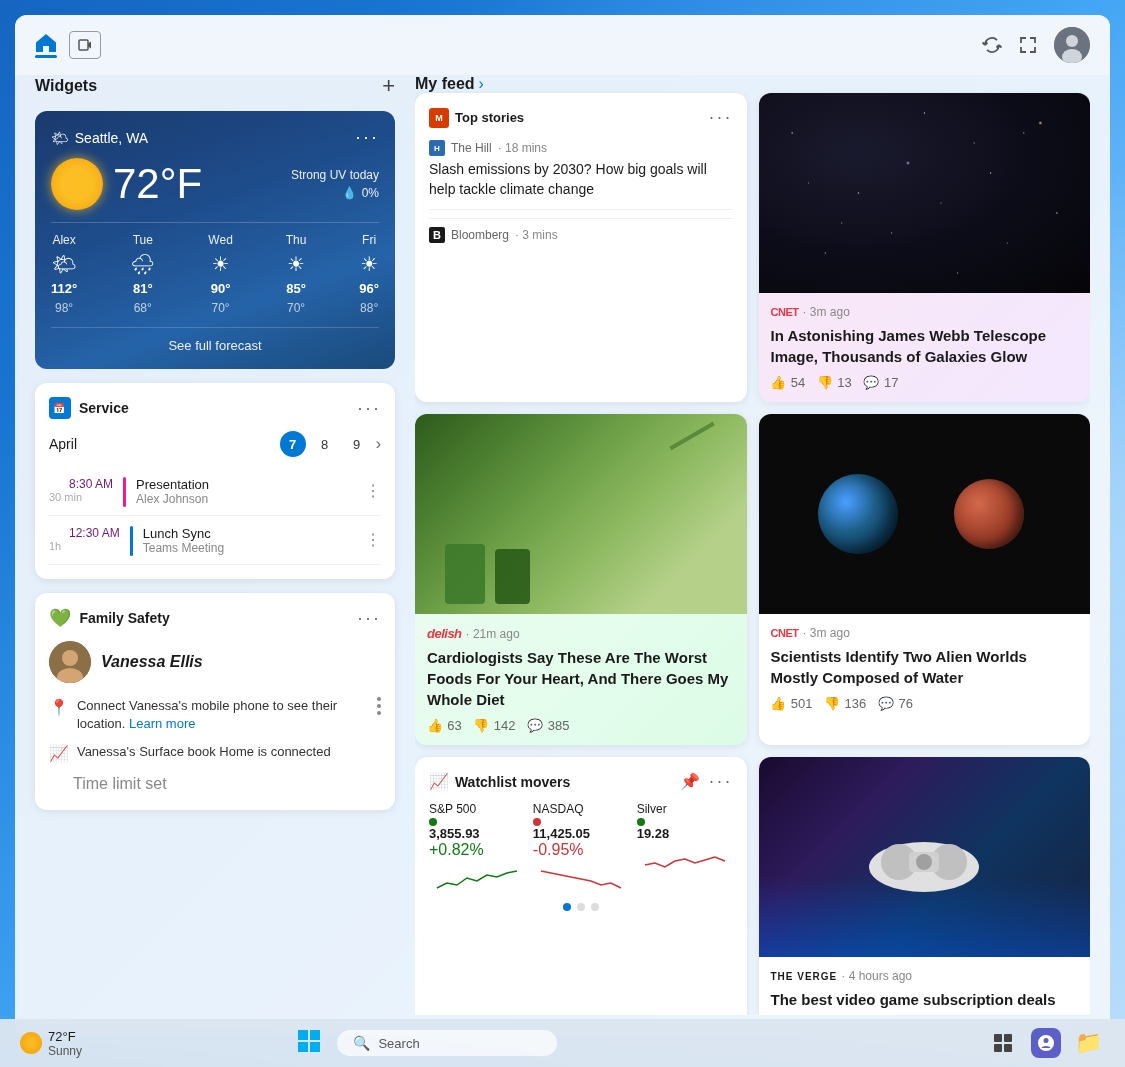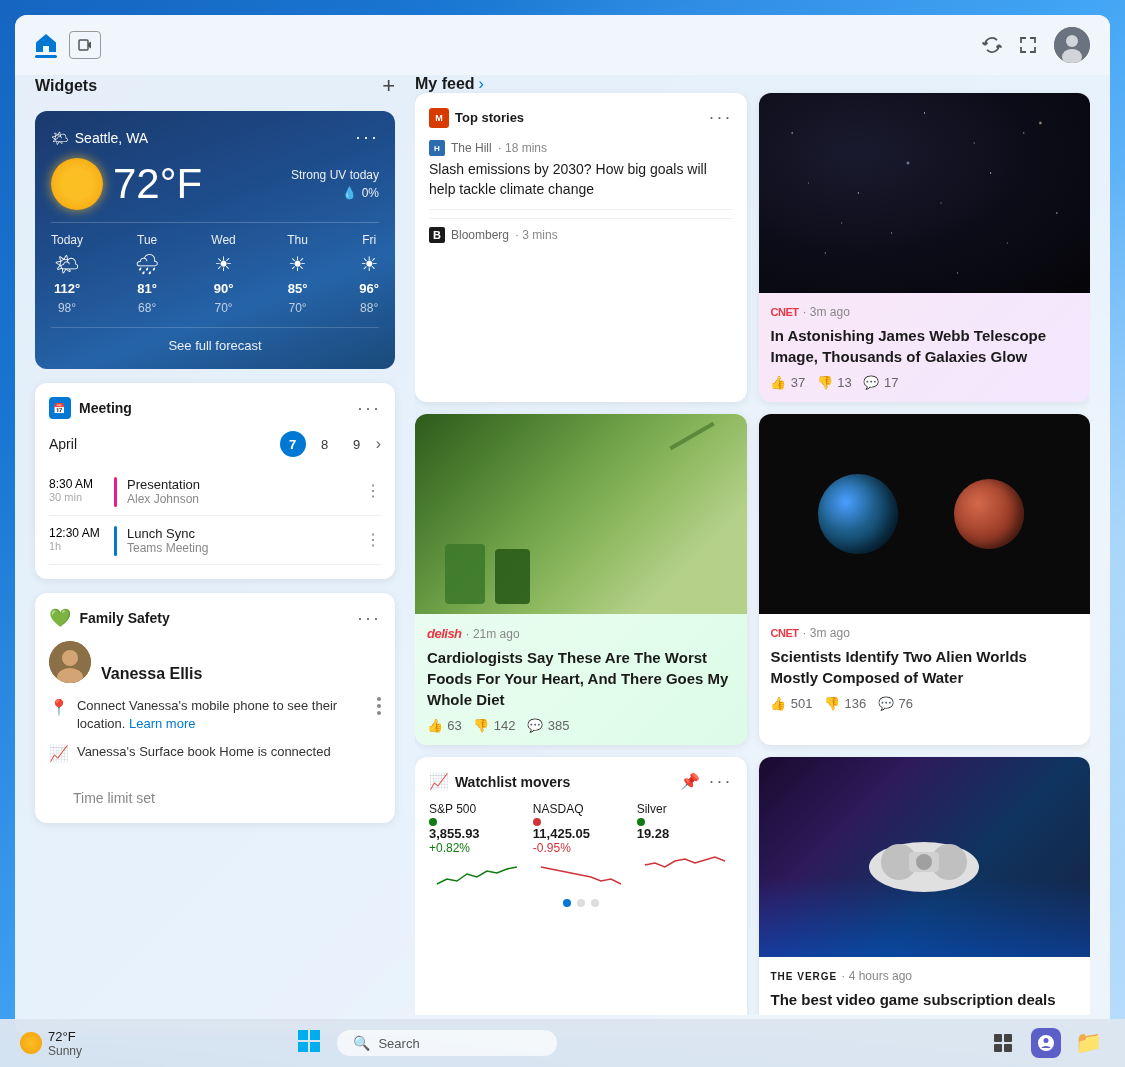--- a/index.html
+++ b/index.html
@@ -294,21 +294,21 @@
       display: flex;
       align-items: flex-start;
       gap: 10px;
       padding: 8px 0;
       border-bottom: 1px solid #f0f0f0;
       position: relative;
     }
     .event-time-col {
       min-width: 55px;
     }
-    .event-time { font-size: 12px; color: #000000; }
+    .event-time { font-size: 12px; color: #701a75; margin-left: 20px; }
     .event-duration { font-size: 11px; color: #aaa; }
     .event-bar {
       width: 3px;
       align-self: stretch;
       border-radius: 2px;
       min-height: 30px;
     }
     .event-bar.pink { background: #e91e8c; }
     .event-bar.blue { background: #0078d4; }
     .event-details { flex: 1; }
@@ -334,23 +334,24 @@
       align-items: center;
       gap: 8px;
     }
     .family-icon {
       font-size: 18px;
     }
     .family-title { font-size: 14px; font-weight: 600; color: #1a1a1a; }
     .family-dots { font-size: 18px; cursor: pointer; color: #666; letter-spacing: 2px; }
     .family-person {
       display: flex;
-      align-items: flex-end;
+      align-items: center;
       gap: 10px;
       margin-bottom: 14px;
+      font-style: italic;
     }
     .family-avatar {
       width: 42px;
       height: 42px;
       border-radius: 50%;
       background: #8b6f47;
       overflow: hidden;
       display: flex;
       align-items: center;
       justify-content: center;
@@ -621,21 +622,21 @@
     .stock-indicator {
       display: flex;
       align-items: center;
       gap: 4px;
       margin-top: 2px;
     }
     .stock-dot { width: 8px; height: 8px; border-radius: 50%; }
     .stock-dot.green { background: #107c10; }
     .stock-dot.red { background: #d13438; }
     .stock-value { font-size: 13px; font-weight: 600; color: #1a1a1a; }
-    .stock-change { font-size: 12px; }
+    .stock-change { font-size: 16px; }
     .stock-change.positive { color: #107c10; }
     .stock-change.negative { color: #d13438; }
 
     .stock-sparkline {
       height: 30px;
       margin-top: 4px;
     }
     .stock-sparkline svg { width: 100%; height: 100%; }
 
     .watchlist-dots-nav {
@@ -806,21 +807,21 @@
           <div class="weather-right-info">
             <div class="weather-uv">Strong UV today</div>
             <div class="weather-precip">
               <span>💧</span>
               <span>0%</span>
             </div>
           </div>
         </div>
         <div class="weather-forecast">
           <div class="forecast-day">
-            <span class="forecast-day-label">Today</span>
+            <span class="forecast-day-label">Alex</span>
             <span class="forecast-icon">🌤</span>
             <span class="forecast-high">112°</span>
             <span class="forecast-low">98°</span>
           </div>
           <div class="forecast-day">
             <span class="forecast-day-label">Tue</span>
             <span class="forecast-icon">🌧</span>
             <span class="forecast-high">81°</span>
             <span class="forecast-low">68°</span>
           </div>
@@ -843,21 +844,21 @@
             <span class="forecast-low">88°</span>
           </div>
         </div>
         <div class="see-forecast">See full forecast</div>
       </div>
 
       <div class="calendar-widget">
         <div class="cal-header">
           <div class="cal-title-row">
             <div class="cal-icon">📅</div>
-            <span class="cal-title">Meeting</span>
+            <span class="cal-title">Service</span>
           </div>
           <span class="cal-dots">···</span>
         </div>
         <div class="cal-nav">
           <span class="cal-month">April</span>
           <div class="cal-date-chips">
             <div class="date-chip active">7</div>
             <div class="date-chip">8</div>
             <div class="date-chip">9</div>
             <span class="cal-chevron">›</span>
@@ -915,21 +916,21 @@
             <span class="family-item-text">
               <span>Connect Vanessa's mobile phone to see their location.</span>
               <a class="family-item-link">Learn more</a>
             </span>
           </div>
           <div class="family-item">
             <span class="family-item-icon">📈</span>
             <span class="family-item-text">Vanessa's Surface book Home is connected</span>
           </div>
           <div class="family-item">
-            <span class="family-item-text" style="margin-left:24px; color:#888; font-size:14px;margin-top:16px;">Time limit set</span>
+            <span class="family-item-text" style="margin-left:24px; color:#888; font-size:16px;">Time limit set</span>
           </div>
           <div class="family-more">
             <div class="family-more-dots">
               <div class="family-dot"></div>
               <div class="family-dot"></div>
               <div class="family-dot"></div>
             </div>
           </div>
         </div>
       </div>
@@ -981,21 +982,21 @@
           </div>
           <div class="card-content">
             <div class="card-source-row">
               <span class="card-source-logo cnet">CNET</span>
               <span class="card-time">· 3m ago</span>
             </div>
             <div class="card-title">In Astonishing James Webb Telescope Image, Thousands of Galaxies Glow</div>
             <div class="card-stats">
               <div class="stat">
                 <span>👍</span>
-                <span>37</span>
+                <span>54</span>
               </div>
               <div class="stat">
                 <span>👎</span>
                 <span>13</span>
               </div>
               <div class="stat">
                 <span>💬</span>
                 <span>17</span>
               </div>
             </div>

